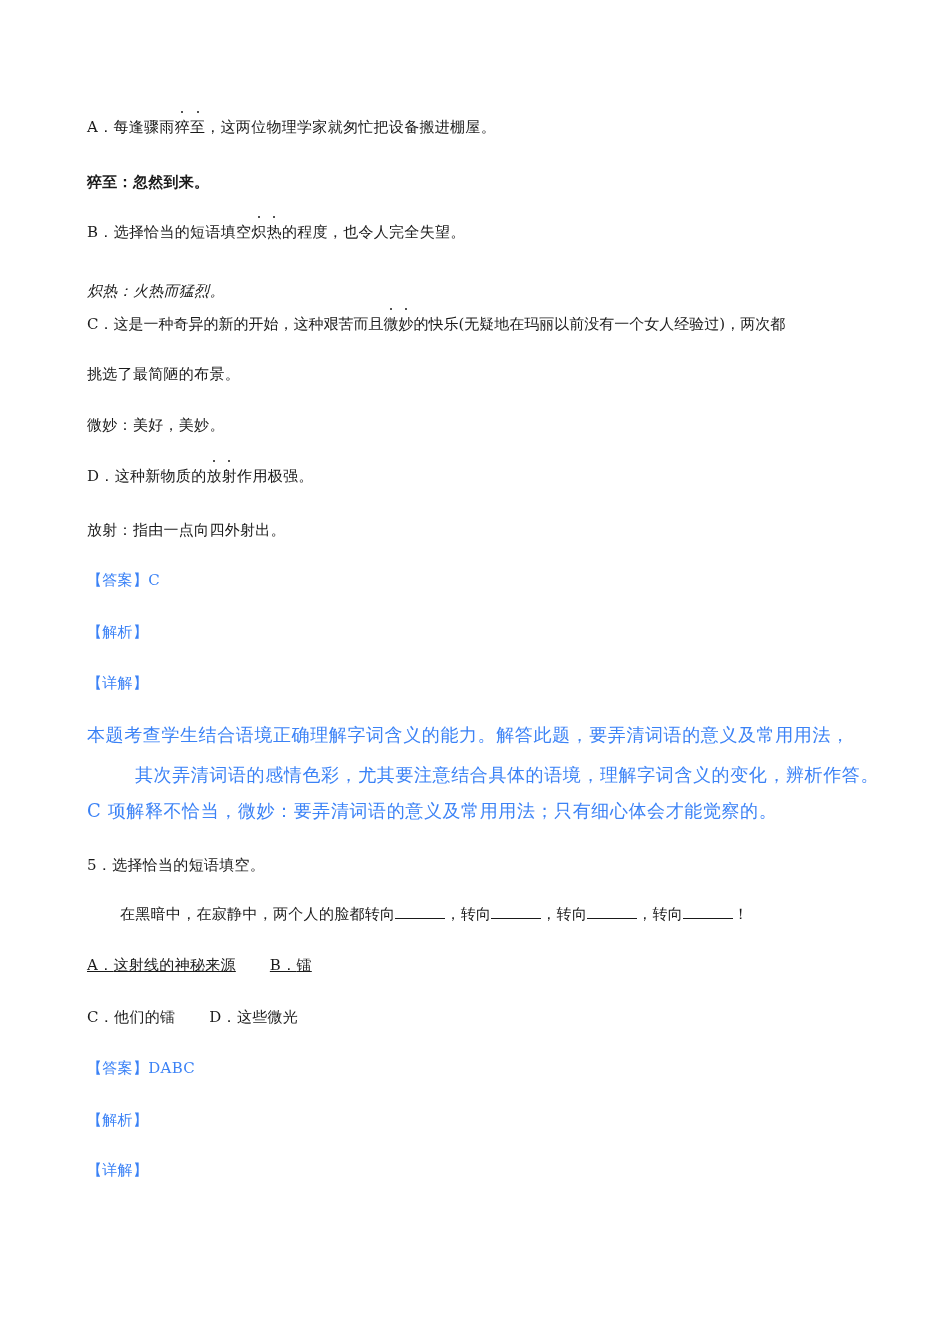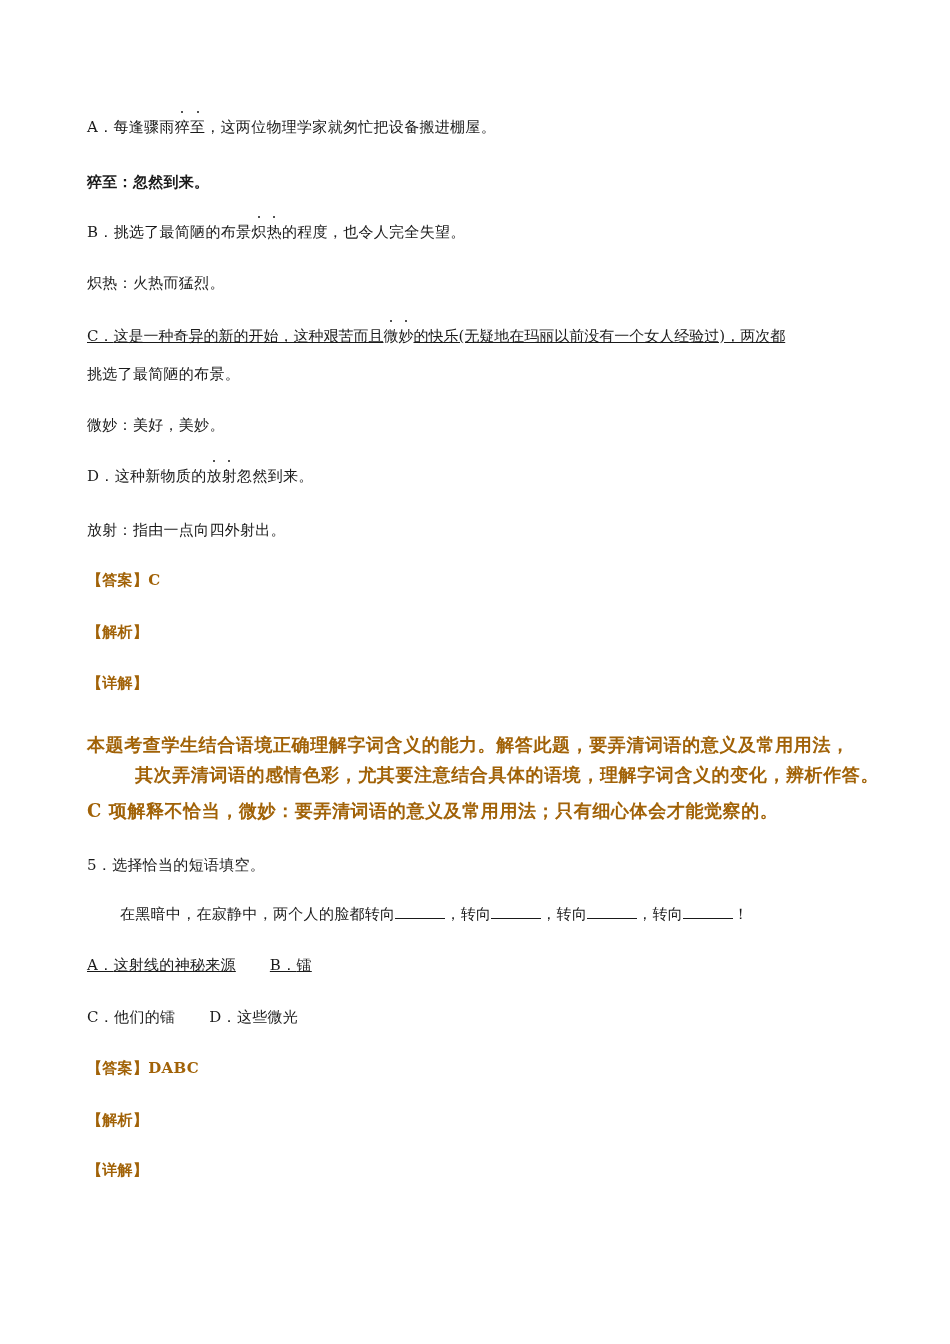--- a/index.html
+++ b/index.html
@@ -24,22 +24,21 @@
     }
     .line {
       position: absolute;
       left: 87px;
       font-size: 15px;
       line-height: 20px;
       white-space: nowrap;
       letter-spacing: 0.3px;
     }
     .red {
-      color: #a16207;
-      font-weight: bold;
+      color: #3b82f6;
     }
     .big-red {
       font-size: 18px;
       line-height: 24px;
       letter-spacing: 0.6px;
     }
     .indent {
       left: 120px;
     }
     .emph {
@@ -73,42 +72,42 @@
 <body>
 
 <div class="page">
 
   <div class="line" style="top:117px;">
     <span>A．</span><span>每逢骤雨</span><span class="emph">猝</span><span class="emph">至</span><span>，这两位物理学家就匆忙把设备搬进棚屋。</span>
   </div>
   <div class="line" style="top:172px;font-weight:bold;">猝至：忽然到来。</div>
 
   <div class="line" style="top:222px;">
-    <span>B．</span><span>挑选了最简陋的布景</span><span class="emph">炽</span><span class="emph">热</span><span>的程度，也令人完全失望。</span>
+    <span>B．</span><span>选择恰当的短语填空</span><span class="emph">炽</span><span class="emph">热</span><span>的程度，也令人完全失望。</span>
   </div>
-  <div class="line" style="top:273px;">炽热：火热而猛烈。</div>
+  <div class="line" style="top:281px;font-style:italic;">炽热：火热而猛烈。</div>
 
-  <div class="line" style="top:326px; letter-spacing:0;text-decoration:underline;">
+  <div class="line" style="top:314px; letter-spacing:0;">
     <span>C．</span><span>这是一种奇异的新的开始，这种艰苦而且</span><span class="emph">微</span><span class="emph">妙</span><span>的快乐(无疑地在玛丽以前没有一个女人经验过)，两次都</span>
   </div>
   <div class="line" style="top:364px;">挑选了最简陋的布景。</div>
   <div class="line" style="top:415px;">微妙：美好，美妙。</div>
 
   <div class="line" style="top:466px;">
-    <span>D．</span><span>这种新物质的</span><span class="emph">放</span><span class="emph">射</span><span>忽然到来。</span>
+    <span>D．</span><span>这种新物质的</span><span class="emph">放</span><span class="emph">射</span><span>作用极强。</span>
   </div>
   <div class="line" style="top:520px;">放射：指由一点向四外射出。</div>
 
   <div class="line red" style="top:570px;">
     <span>【答案】</span><span>C</span>
   </div>
   <div class="line red" style="top:622px;">【解析】</div>
   <div class="line red" style="top:673px;">【详解】</div>
 
-  <div class="line red big-red" style="top:723px;margin-top:10px;">本题考查学生结合语境正确理解字词含义的能力。解答此题，要弄清词语的意义及常用用法，</div>
+  <div class="line red big-red" style="top:723px;">本题考查学生结合语境正确理解字词含义的能力。解答此题，要弄清词语的意义及常用用法，</div>
   <div class="line red big-red" style="top:763px;margin-left:48px;">其次弄清词语的感情色彩，尤其要注意结合具体的语境，理解字词含义的变化，辨析作答。</div>
   <div class="line red big-red" style="top:799px;">C 项解释不恰当，微妙：要弄清词语的意义及常用用法；只有细心体会才能觉察的。</div>
 
   <div class="line" style="top:855px;">
     <span>5．</span><span>选择恰当的短语填空。</span>
   </div>
 
   <div class="line indent" style="top:904px;">
     <span>在黑暗中，在寂静中，两个人的脸都转向</span><span class="blank"></span><span>，转向</span><span class="blank"></span><span>，转向</span><span class="blank"></span><span>，转向</span><span class="blank"></span><span>！</span>
   </div>

